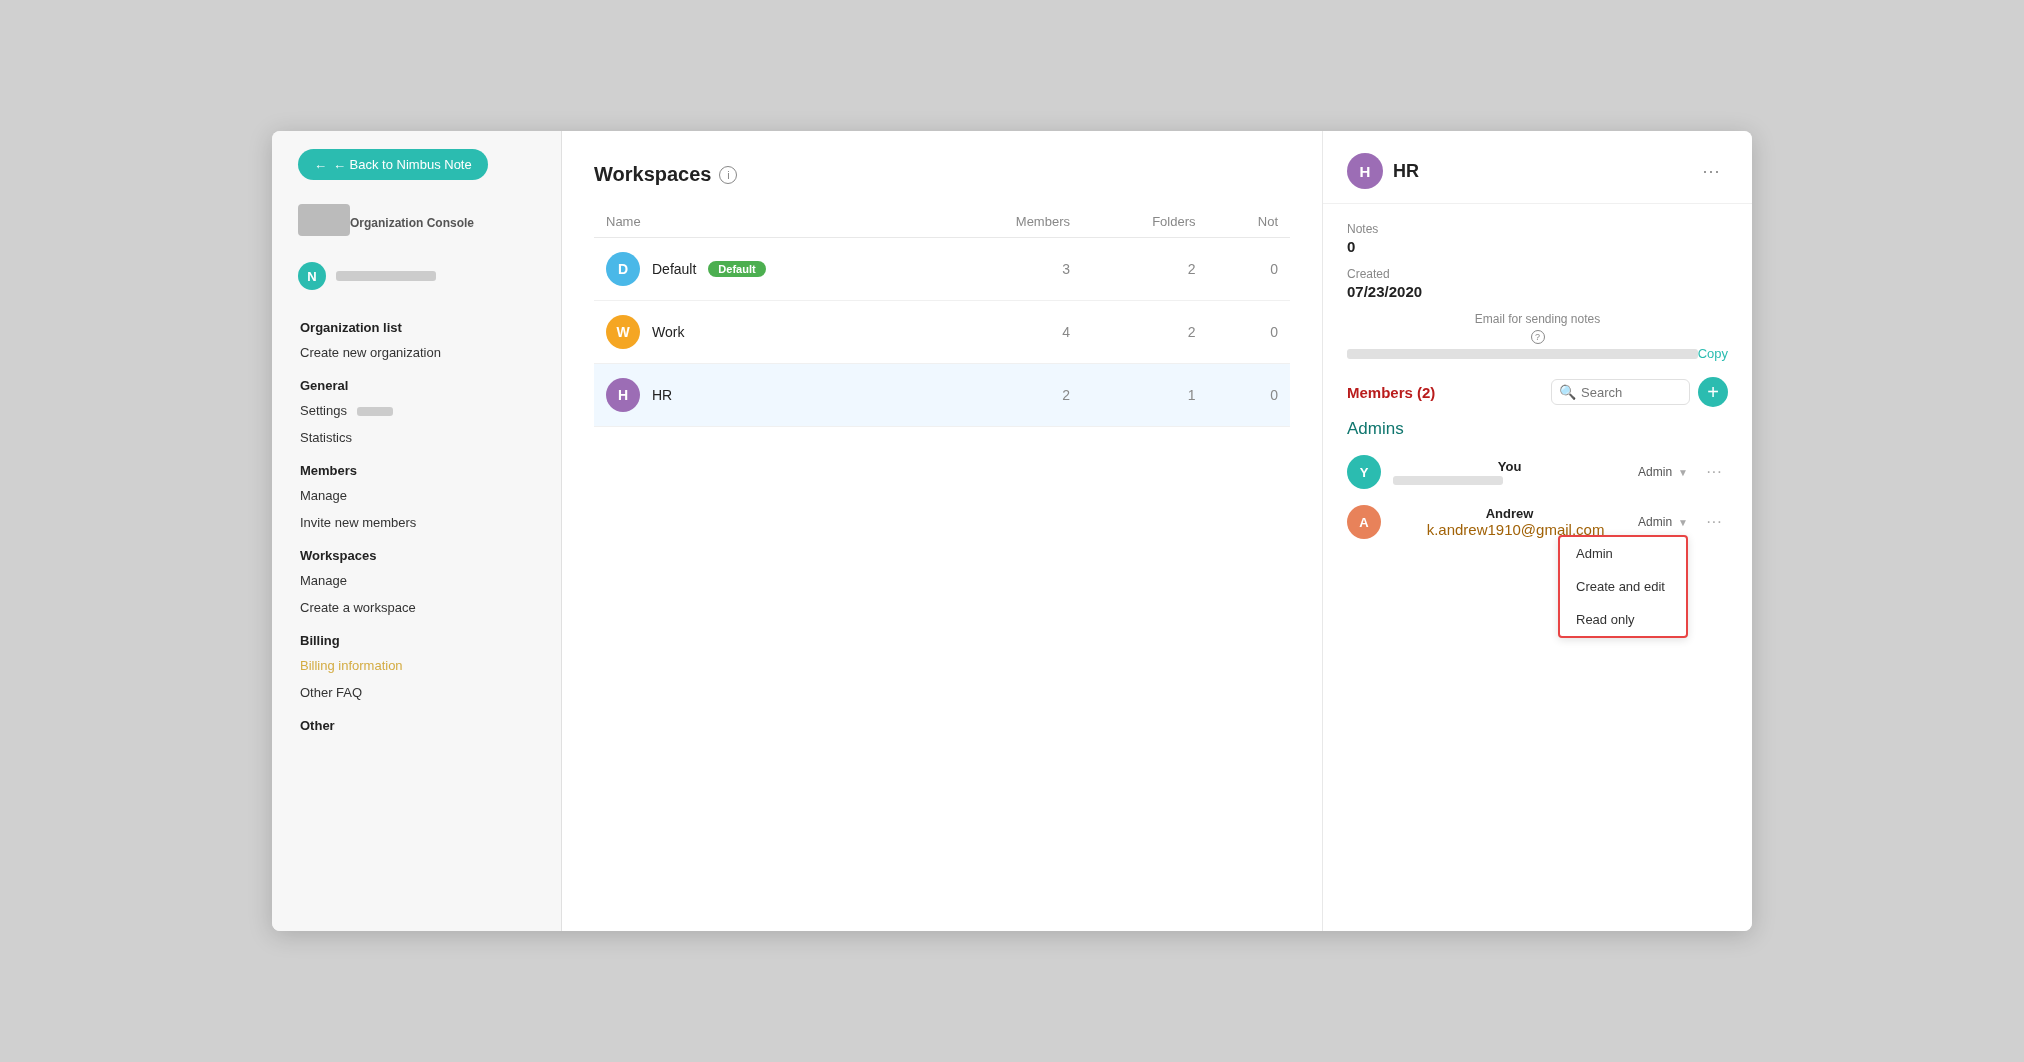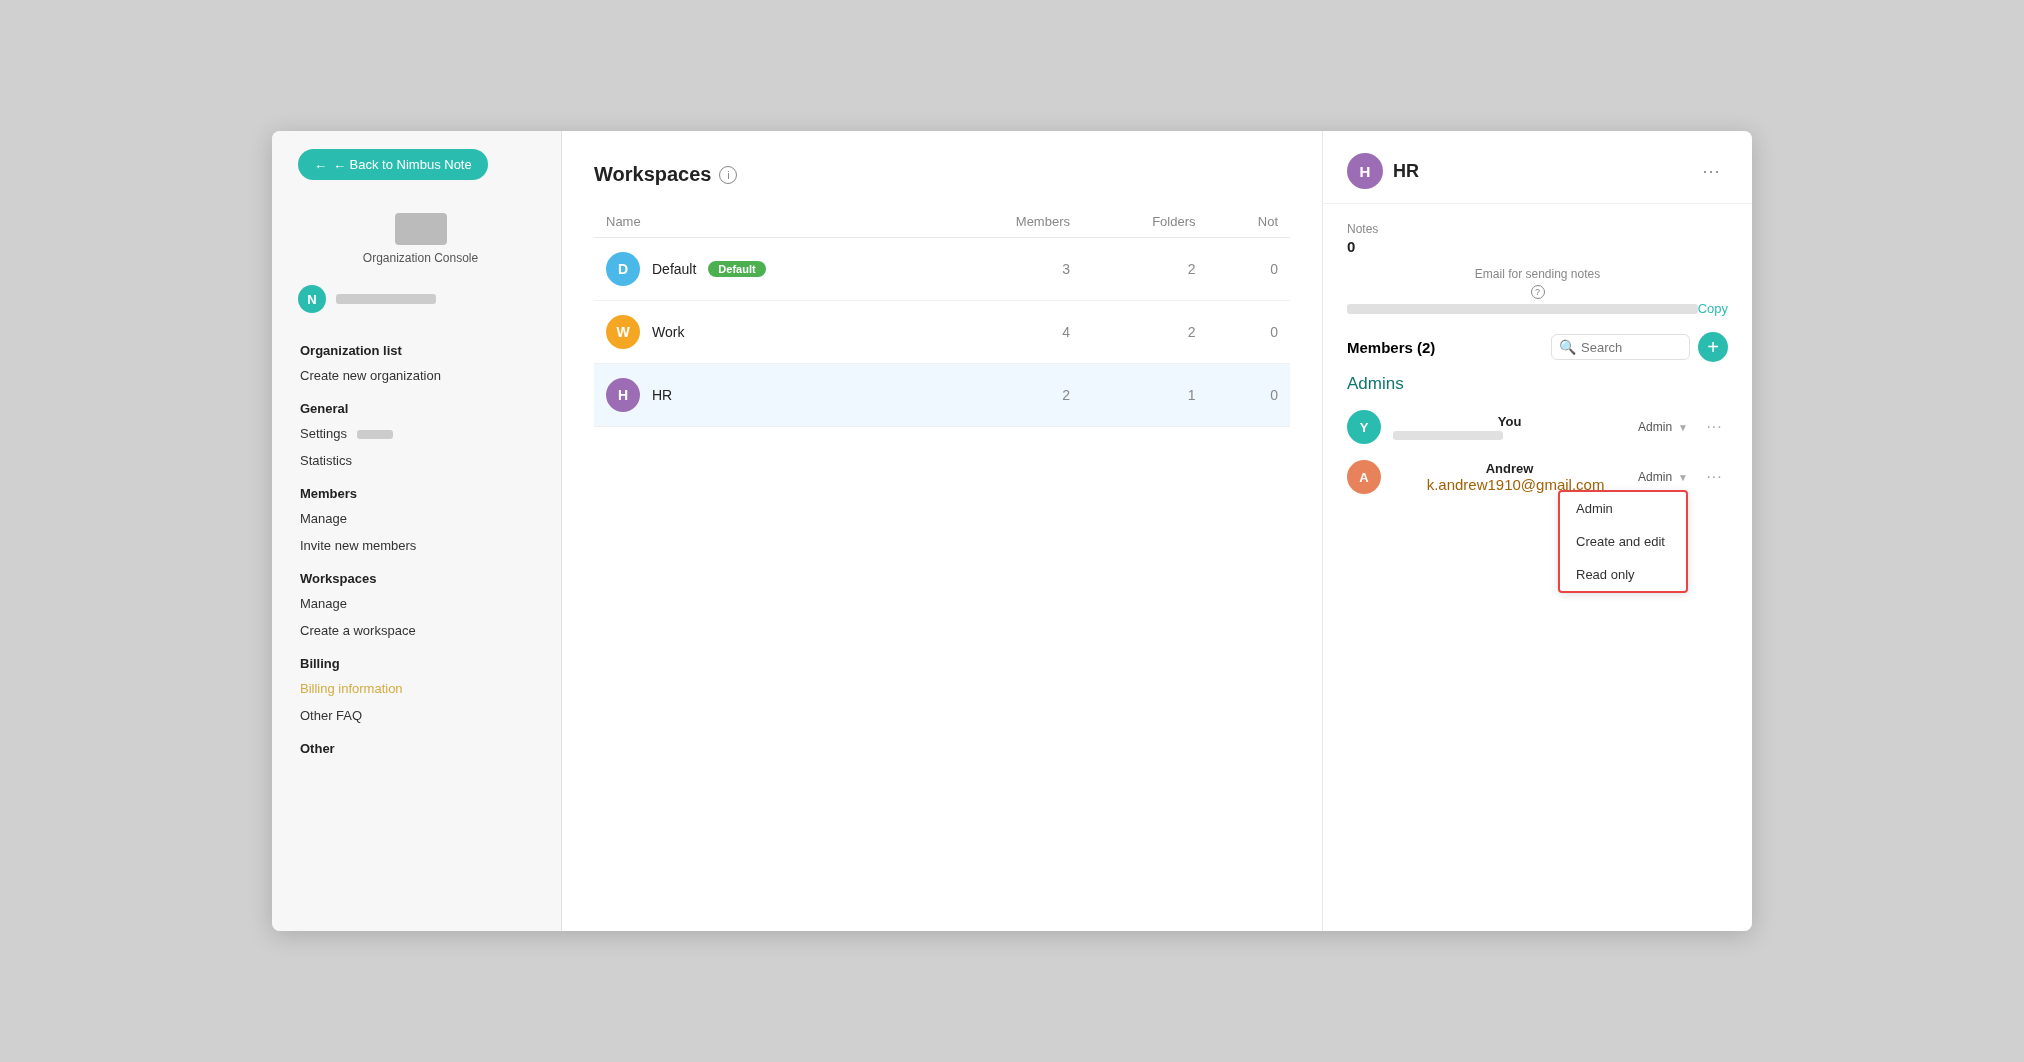--- a/index.html
+++ b/index.html
@@ -43,23 +43,24 @@
       border-radius: 20px;
       padding: 8px 16px;
       font-size: 13px;
       font-weight: 500;
       cursor: pointer;
       margin: 18px 0 0 18px;
       width: fit-content;
     }
     .org-logo-area {
       display: flex;
-      flex-direction: column;
-      align-items: center;
-      padding: 33px 18px 10px 18px;
+      flex-direction: row;
+      align-items: center;
+      padding: 24px 18px 10px 18px;
+      font-weight: bold;
     }
     .org-logo-box {
       width: 52px;
       height: 32px;
       background: #bbb;
       border-radius: 4px;
       margin-bottom: 6px;
     }
     .org-console-label {
       font-size: 12px;
@@ -260,21 +261,21 @@
     .rp-email-label { font-size: 12px; color: #888; margin-bottom: 2px; display: flex; align-items: center; gap: 4px; flex-direction: column; }
     .rp-email-value-row { display: flex; align-items: center; }
     .rp-email-bar { height: 10px; background: #e0e0e0; border-radius: 3px; flex: 1; }
     .copy-link { font-size: 13px; color: #2bbcb0; cursor: pointer; font-weight: 500; }
     .members-header-row {
       display: flex;
       align-items: center;
       justify-content: space-between;
       margin-bottom: 12px;
     }
-    .members-title { font-size: 15px; font-weight: 700; color: #000000; }
+    .members-title { font-size: 15px; font-weight: 700; color: #b91c1c; }
     .members-search-add { display: flex; align-items: center; gap: 8px; }
     .members-search {
       display: flex;
       align-items: center;
       border: 1px solid #e0e0e0;
       border-radius: 6px;
       padding: 4px 8px;
       background: #fff;
       gap: 4px;
     }
@@ -472,20 +473,24 @@
       </div>
       <span class="three-dots">···</span>
     </div>
 
     <div class="rp-body">
       <div class="rp-stat-row">
         <div class="rp-stat-label">Notes</div>
         <div class="rp-stat-value">0</div>
       </div>
 
+      <div class="rp-stat-row">
+        <div class="rp-stat-label">Created</div>
+        <div class="rp-stat-value">07/23/2020</div>
+      </div>
 
       <div class="rp-email-row">
         <div class="rp-email-label">
           <span>Email for sending notes</span>
           <div class="info-icon" style="width:14px;height:14px;font-size:9px;">?</div>
         </div>
         <div class="rp-email-value-row">
           <div class="rp-email-bar"></div>
           <span class="copy-link">Copy</span>
         </div>

